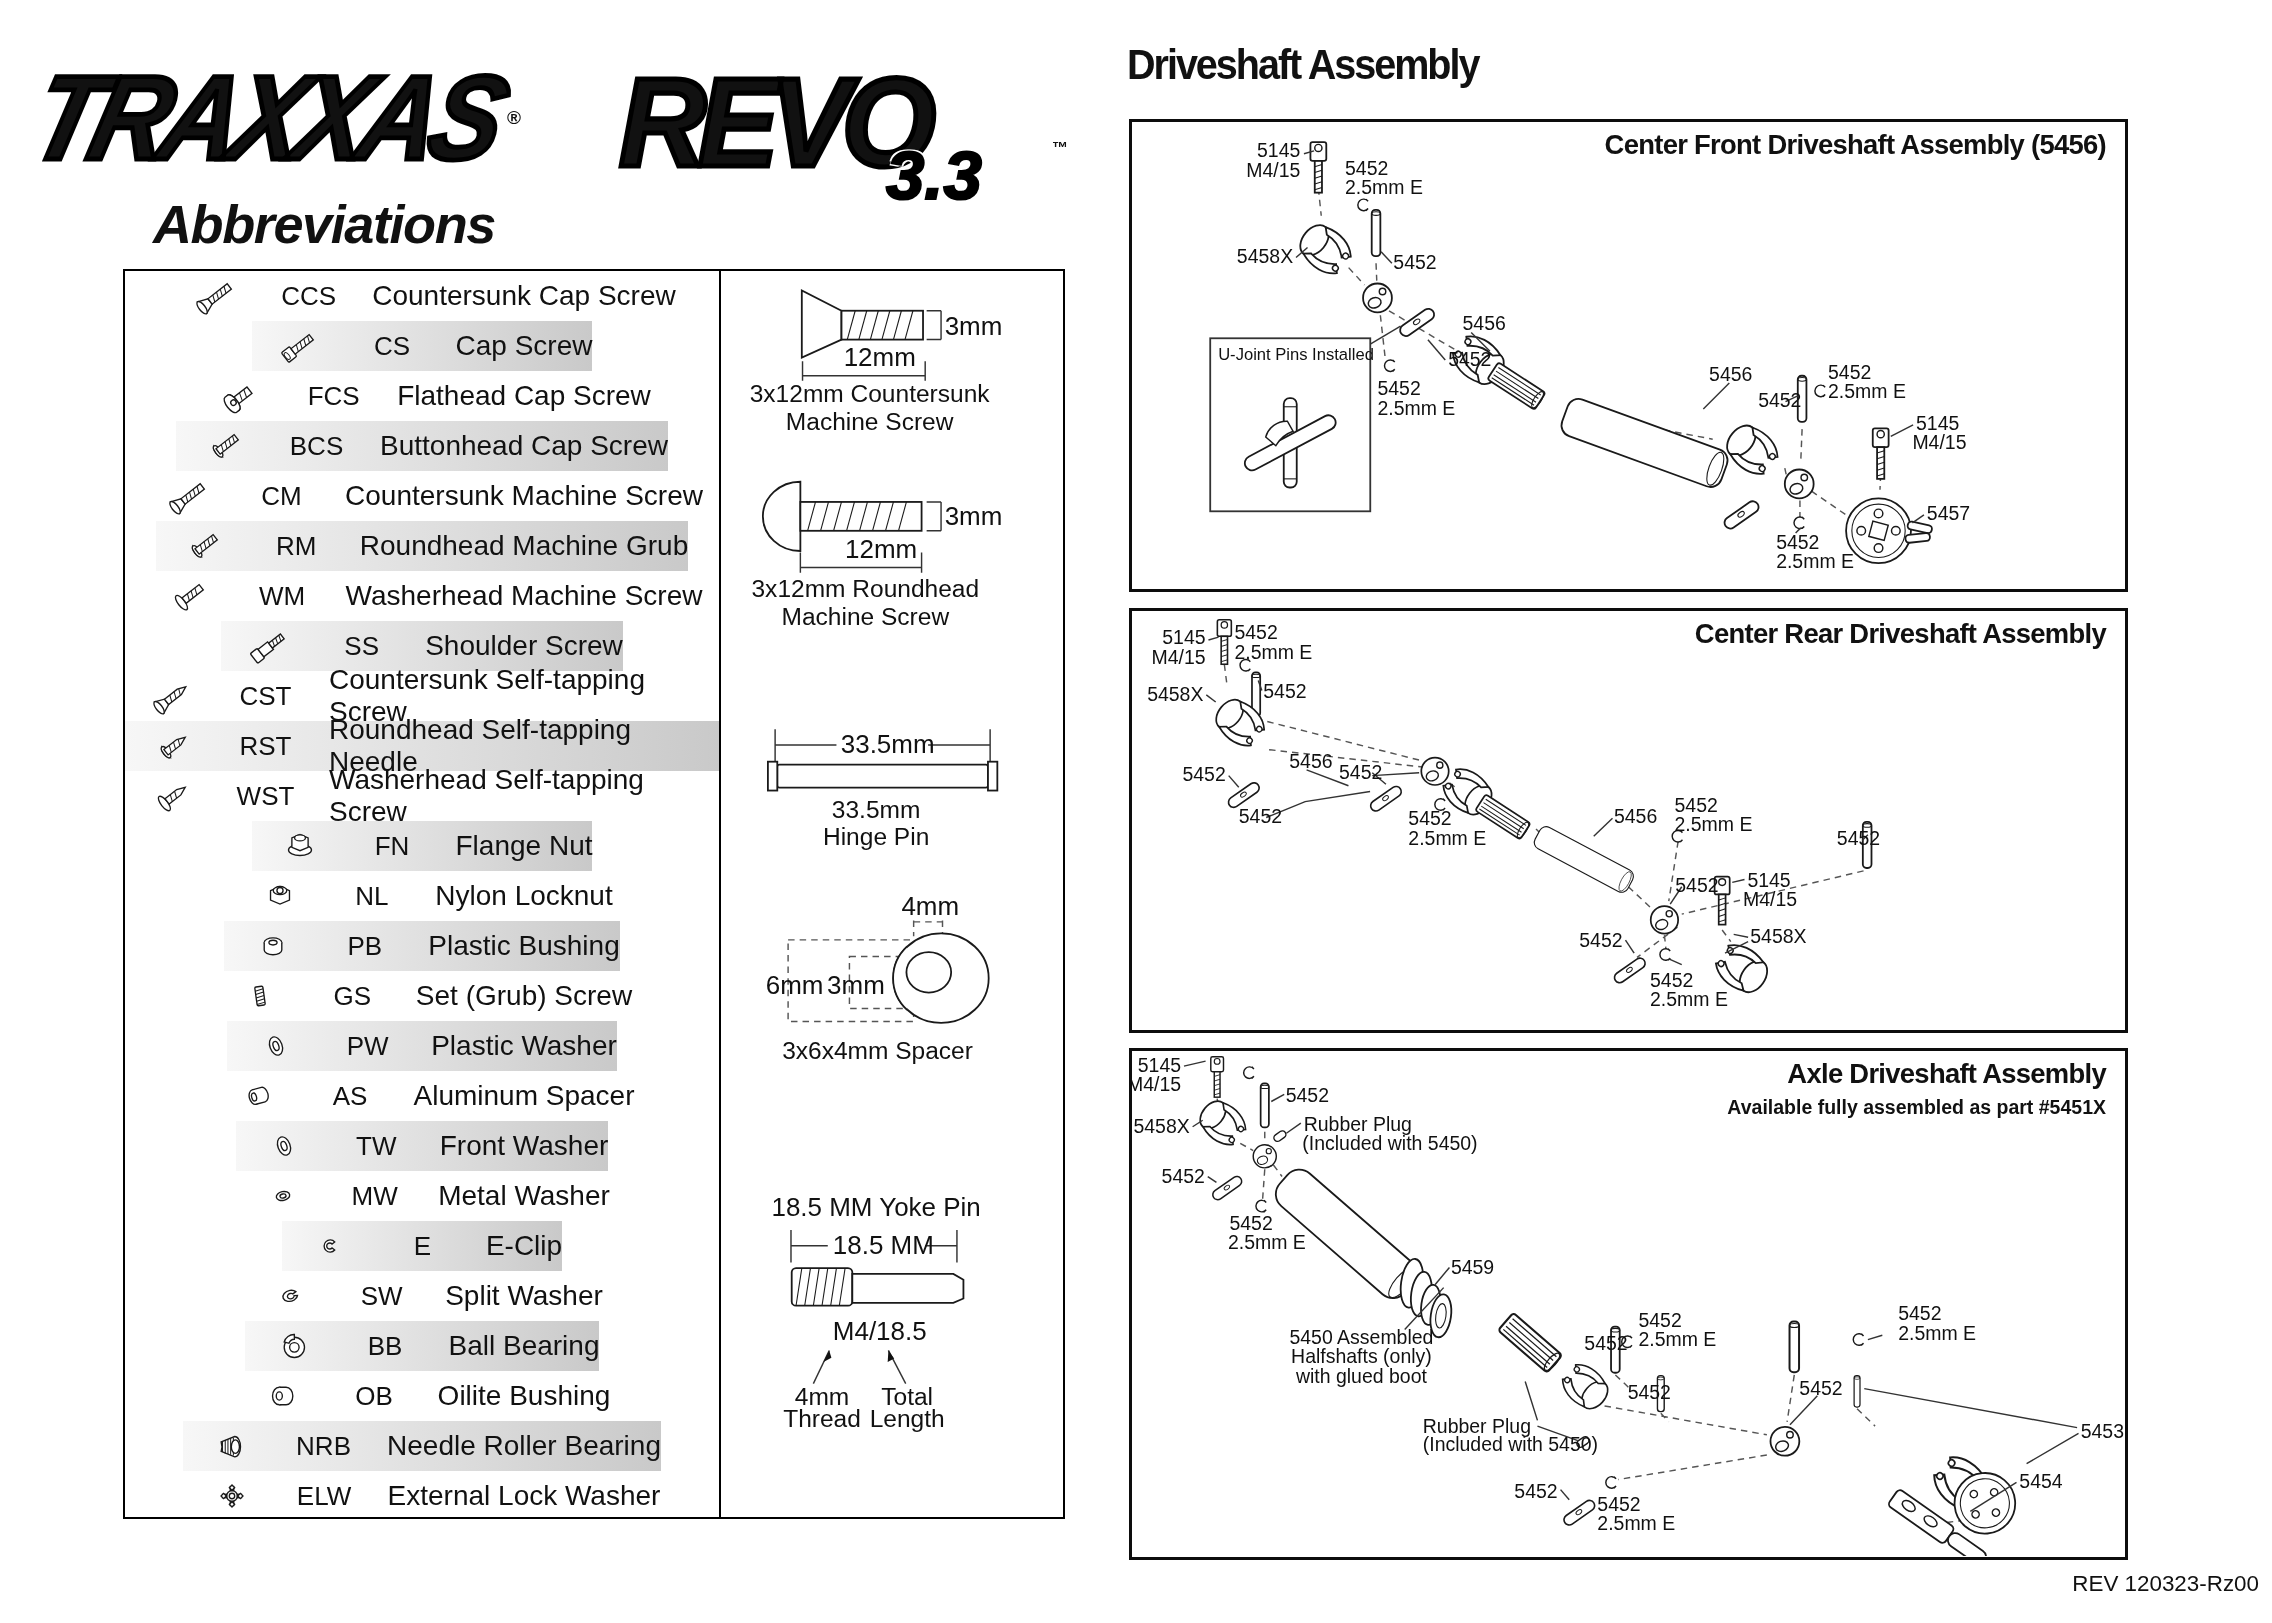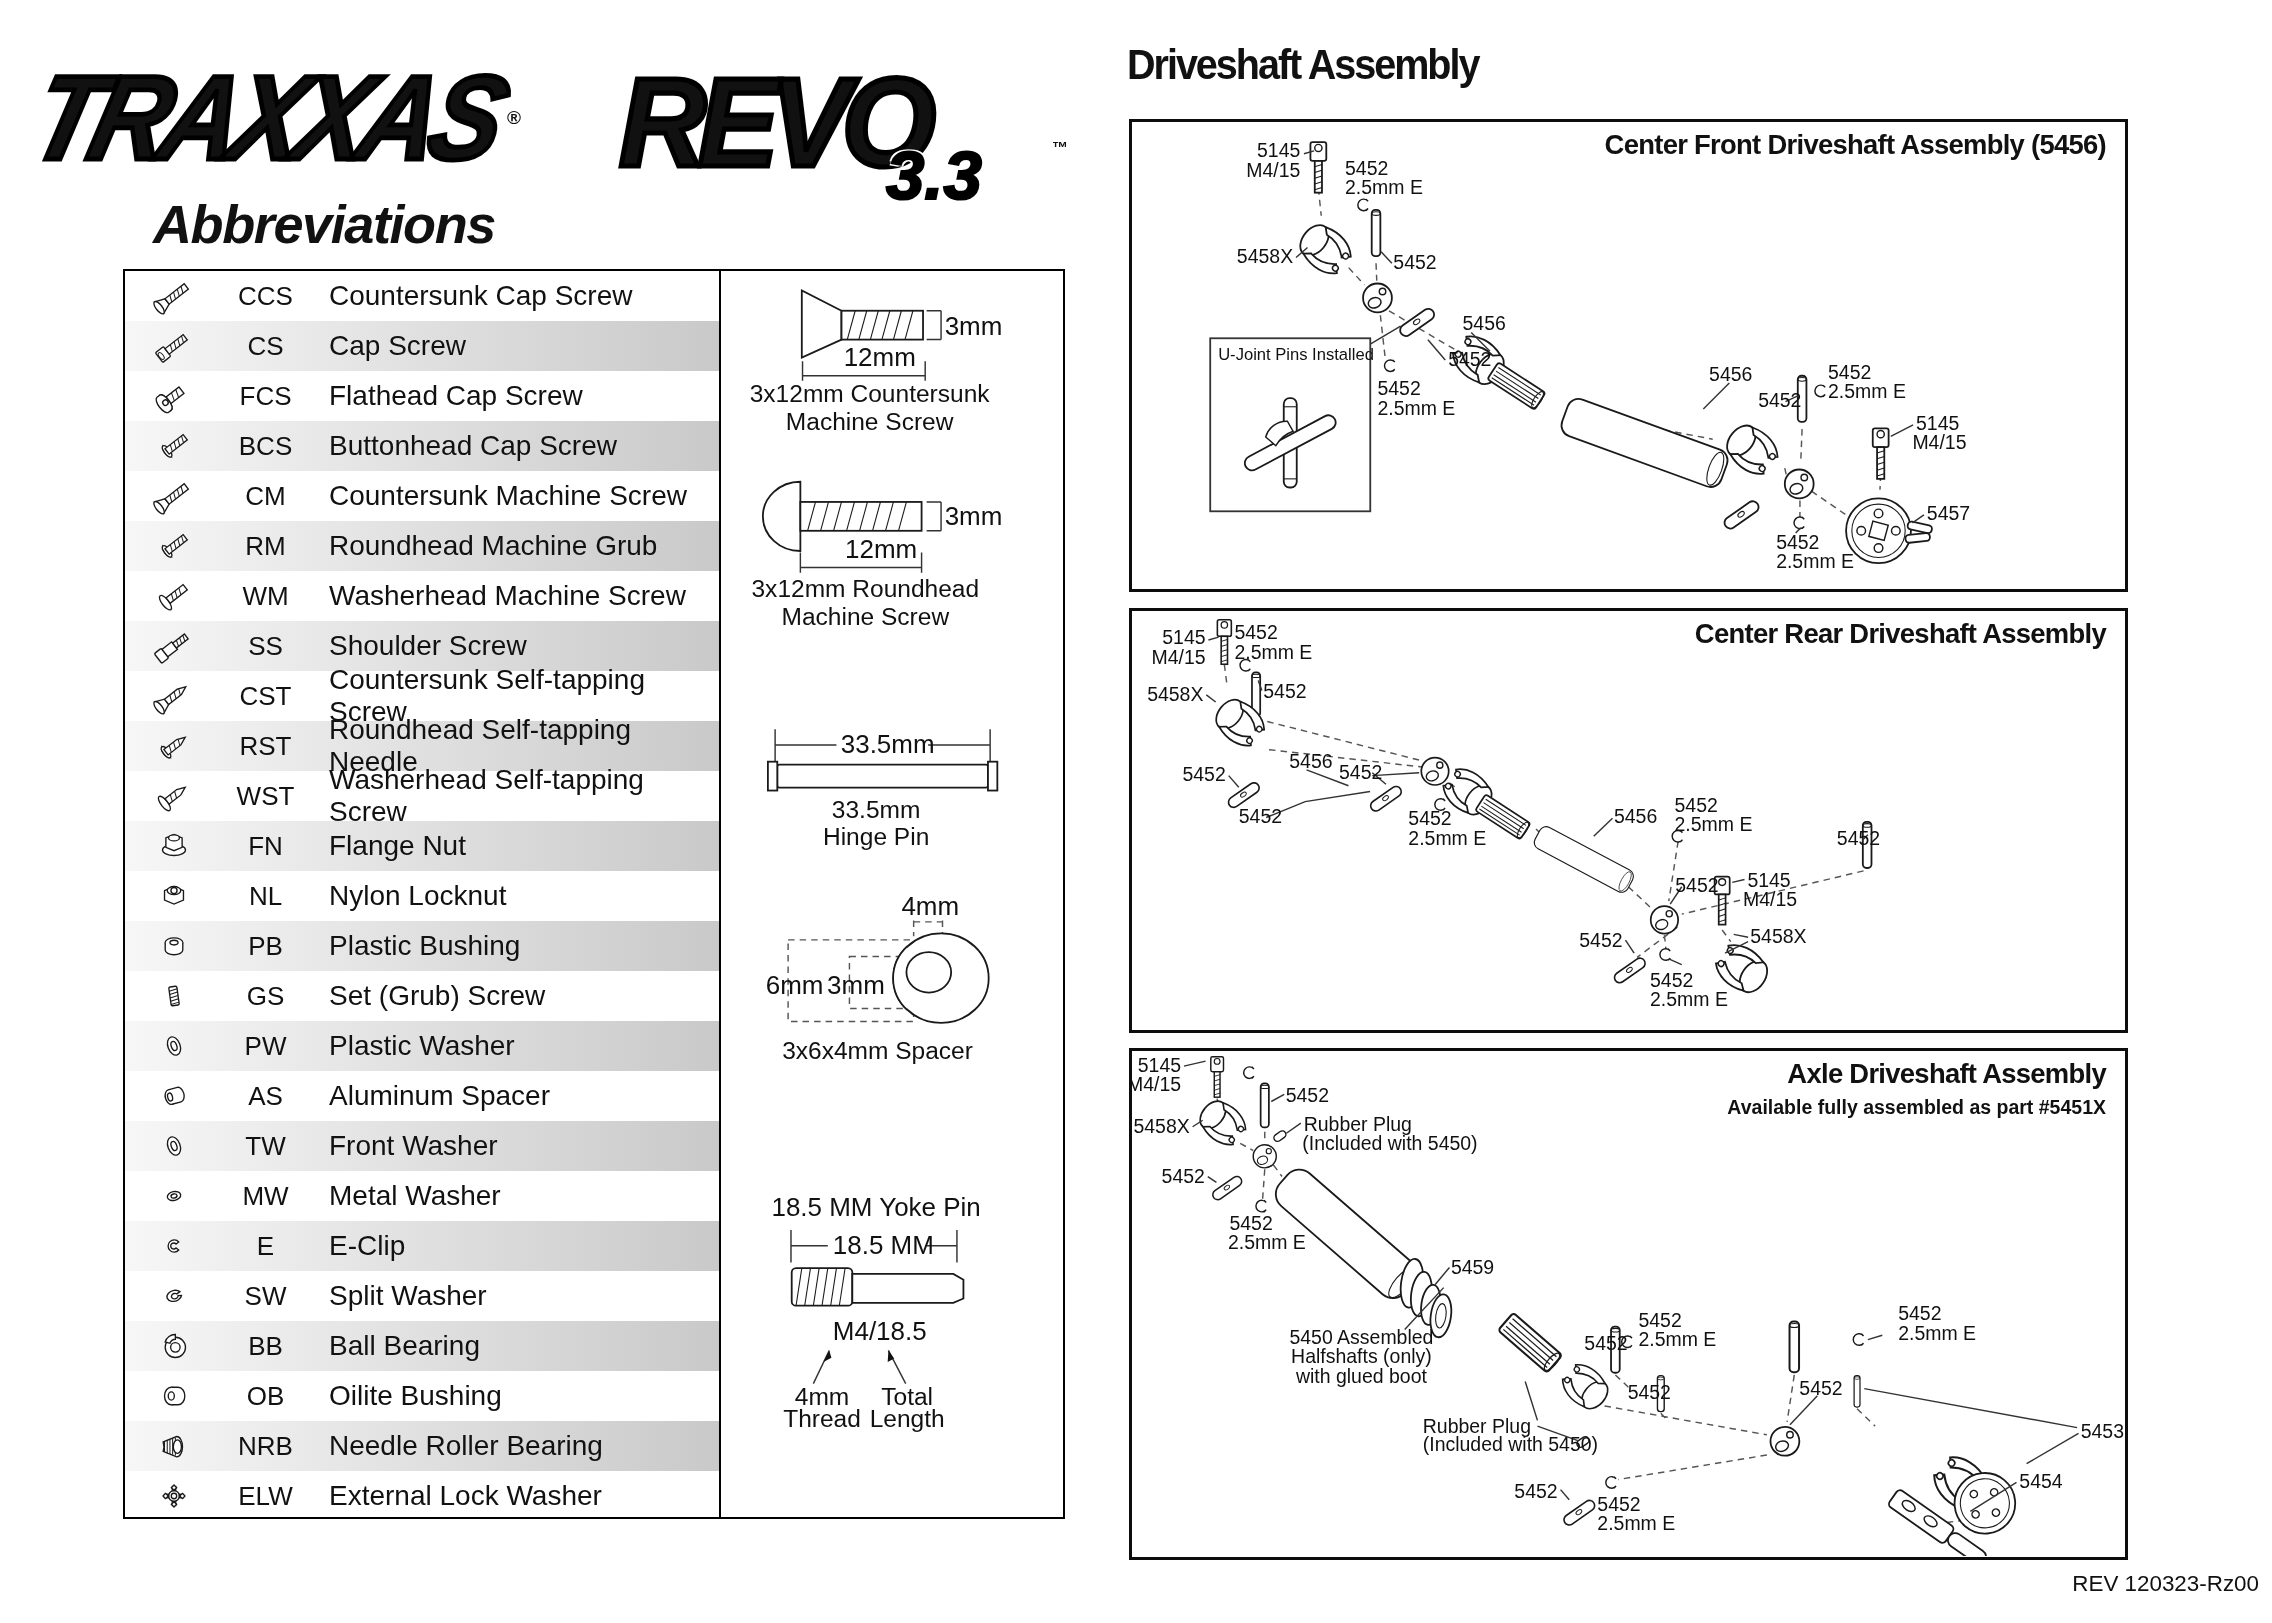--- a/index.html
+++ b/index.html
@@ -9,21 +9,21 @@
   .traxxas{left:36px;top:38px;width:548px;height:159px;display:flex;align-items:center;}
   .traxxas .wordmark{font-size:107px;font-weight:700;font-style:italic;letter-spacing:-7.2px;transform:skewX(-14deg) scaleY(1.12);white-space:nowrap;-webkit-text-stroke:4.3px #000;}
   .traxxas .reg{font-size:19px;font-weight:700;vertical-align:top;margin-left:10px;-webkit-text-stroke:0;}
   .revo{left:619px;top:52px;width:462px;height:159px;}
   .revo .rv{font-size:121px;font-weight:700;font-style:italic;letter-spacing:-8.7px;-webkit-text-stroke:5px #000;transform:scaleY(1.05);display:inline-block;}
   .revo .v33{position:absolute;left:267px;top:84px;font-size:69px;font-weight:700;font-style:italic;color:#000;-webkit-text-stroke:2.2px #000;text-shadow:-2.2px -2.2px 0 #fff,2.2px -2.2px 0 #fff,-2.2px 2.2px 0 #fff,2.2px 2.2px 0 #fff;}
   .revo .tm{position:absolute;left:433px;top:87px;font-size:16px;font-weight:700;}
   .abbr-title{left:153px;top:193px;font-size:54px;font-weight:700;font-style:italic;letter-spacing:-1.4px;}
   
   .tablebox{left:123px;top:269px;width:942px;height:1250px;border:2.9px solid #000;box-sizing:border-box;display:flex;}
-  .abbr-col{width:624px;height:100%;display:flex;flex-direction:column;border-right:2.9px solid #000;box-sizing:border-box;}
+  .abbr-col{width:624px;height:100%;display:flex;flex-direction:column;border-right:2.9px solid #000;box-sizing:border-box;align-items:center;}
   .arow{height:50px;flex:0 0 auto;display:flex;align-items:center;}
   .arow:nth-child(even){background:linear-gradient(90deg,#f7f7f7 0%,#c9c9c9 100%);}
   .a-ic{width:97px;display:flex;justify-content:center;align-items:center;}
   .a-ab{width:87px;text-align:center;font-size:26px;letter-spacing:0px;}
   .a-nm{flex:1;padding-left:20px;font-size:28px;}
   .ric{width:52px;height:46px;}
   .hw-col{flex:1;position:relative;}
   
   .main-title{left:1127px;top:40px;font-size:43px;font-weight:700;letter-spacing:-2.2px;transform:scaleX(0.92);transform-origin:left;white-space:nowrap;}
   .dbox{border:3.6px solid #0d0d0d;box-sizing:border-box;background:#fff;}

